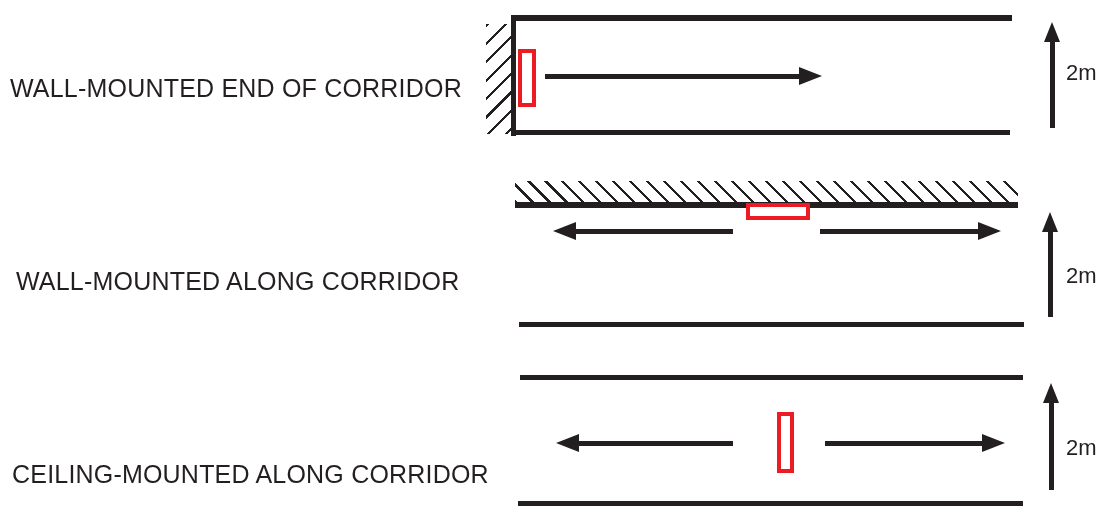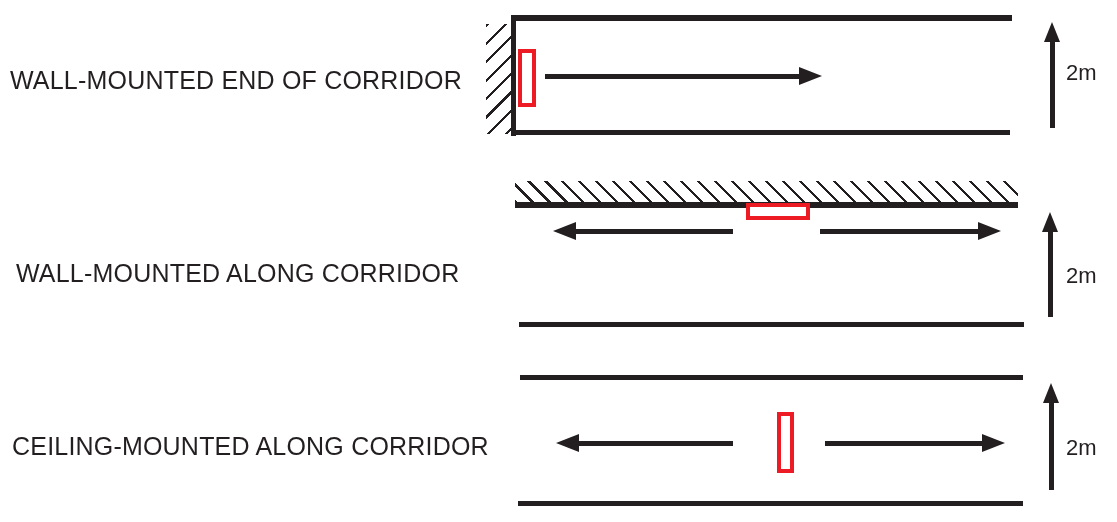--- a/index.html
+++ b/index.html
@@ -12,20 +12,21 @@
     color: var(--line, #231f20);
     overflow: hidden;
   }
   .row-label {
     position: absolute;
     font-size: 25px;
     line-height: 26px;
     letter-spacing: 0.2px;
     color: var(--line, #231f20);
     white-space: nowrap;
+    margin-top: 8px;
   }
   .hline, .vline { position: absolute; background: var(--line, #231f20); }
   .hatch { position: absolute; }
   .hatch-fwd {  
     background: repeating-linear-gradient(135deg,
       var(--line, #231f20) 0px, var(--line, #231f20) 2.2px,
       transparent 2.2px, transparent 13px);
   }
   .hatch-back { 
     background: repeating-linear-gradient(45deg,
@@ -102,21 +103,21 @@
     <div class="shaft-h" style="left:574px; top:229px; width:159px"></div>
     <div class="shaft-h" style="left:820px; top:229px; width:160px"></div>
     <div class="head-right" style="left:978px; top:222px"></div>
 
     <div class="shaft-v" style="left:1048px; top:230px; height:87px"></div>
     <div class="head-up" style="left:1042px; top:212px"></div>
     <div class="dim-label" style="left:1066px; top:263px">2m</div>
   </div>
 
   <div>
-    <div class="row-label" style="left:12px; top:433px">CEILING-MOUNTED ALONG CORRIDOR</div>
+    <div class="row-label" style="left:12px; top:453px">CEILING-MOUNTED ALONG CORRIDOR</div>
 
     <div class="hline" style="left:520px; top:375px; width:503px; height:5px"></div>
     <div class="hline" style="left:518px; top:501px; width:505px; height:5px"></div>
 
     <div class="sensor" style="left:777px; top:412px; width:17px; height:61px"></div>
 
     <div class="head-left" style="left:556px; top:434px"></div>
     <div class="shaft-h" style="left:577px; top:441px; width:156px"></div>
     <div class="shaft-h" style="left:825px; top:441px; width:159px"></div>
     <div class="head-right" style="left:982px; top:434px"></div>

